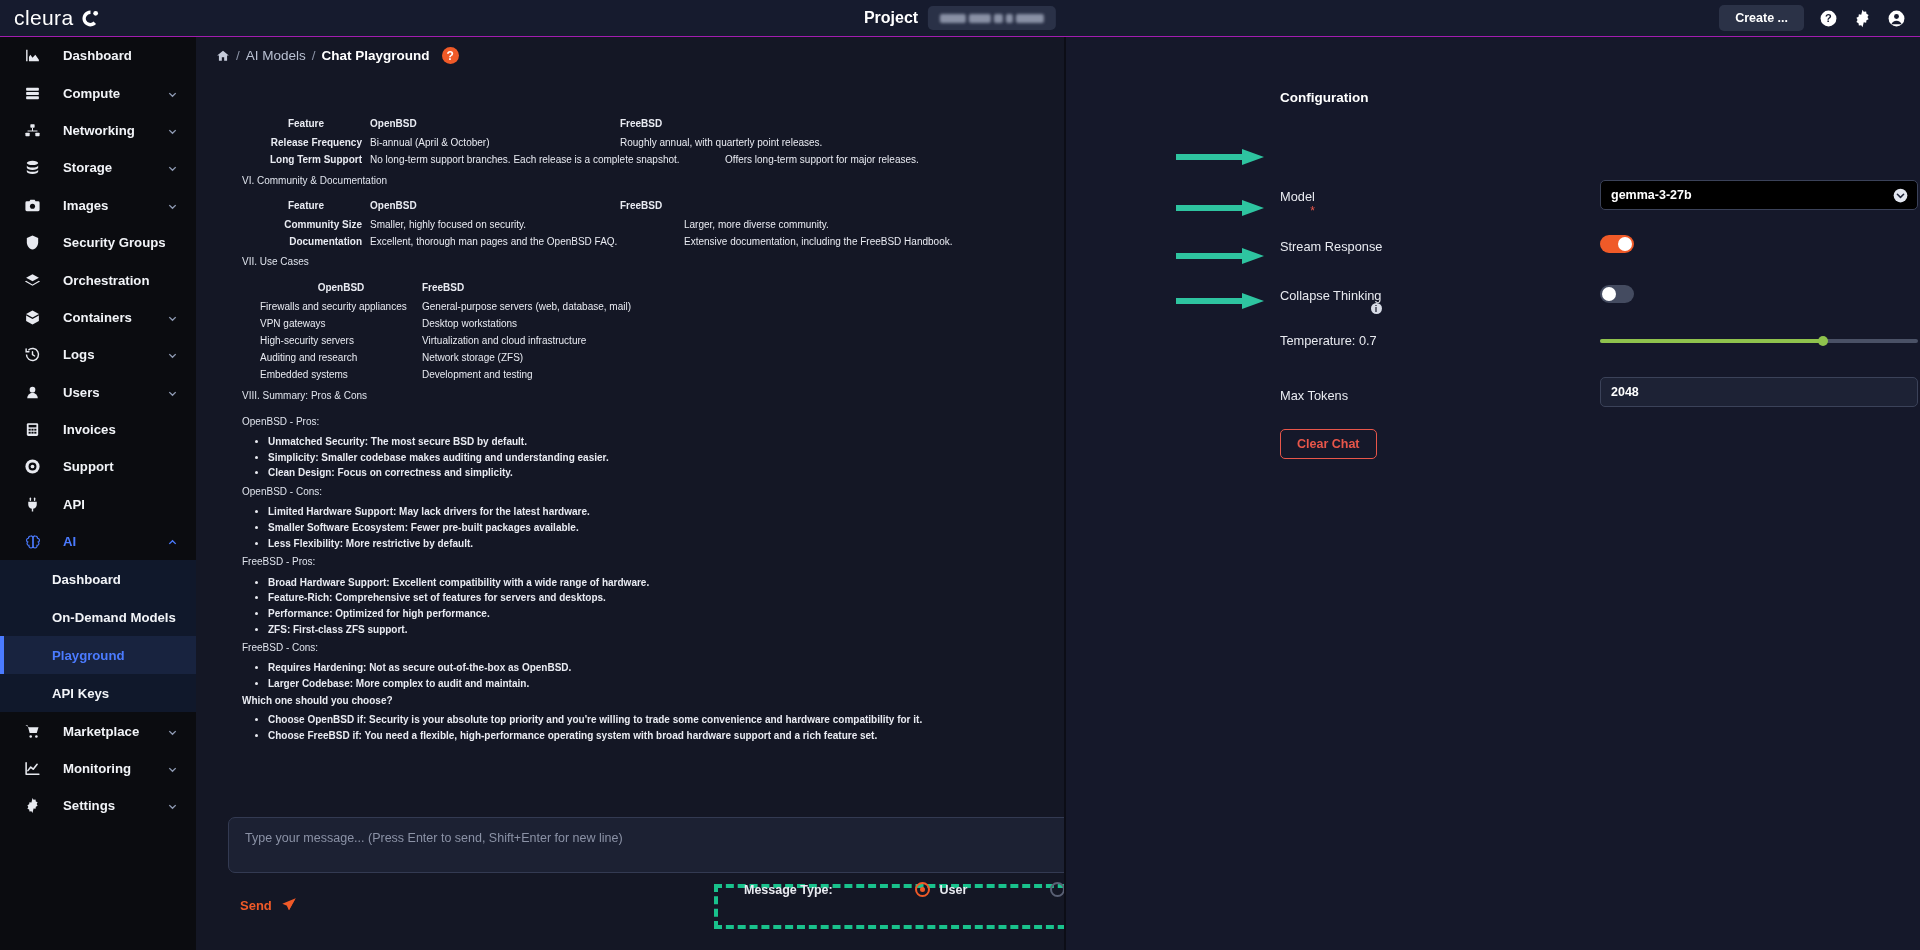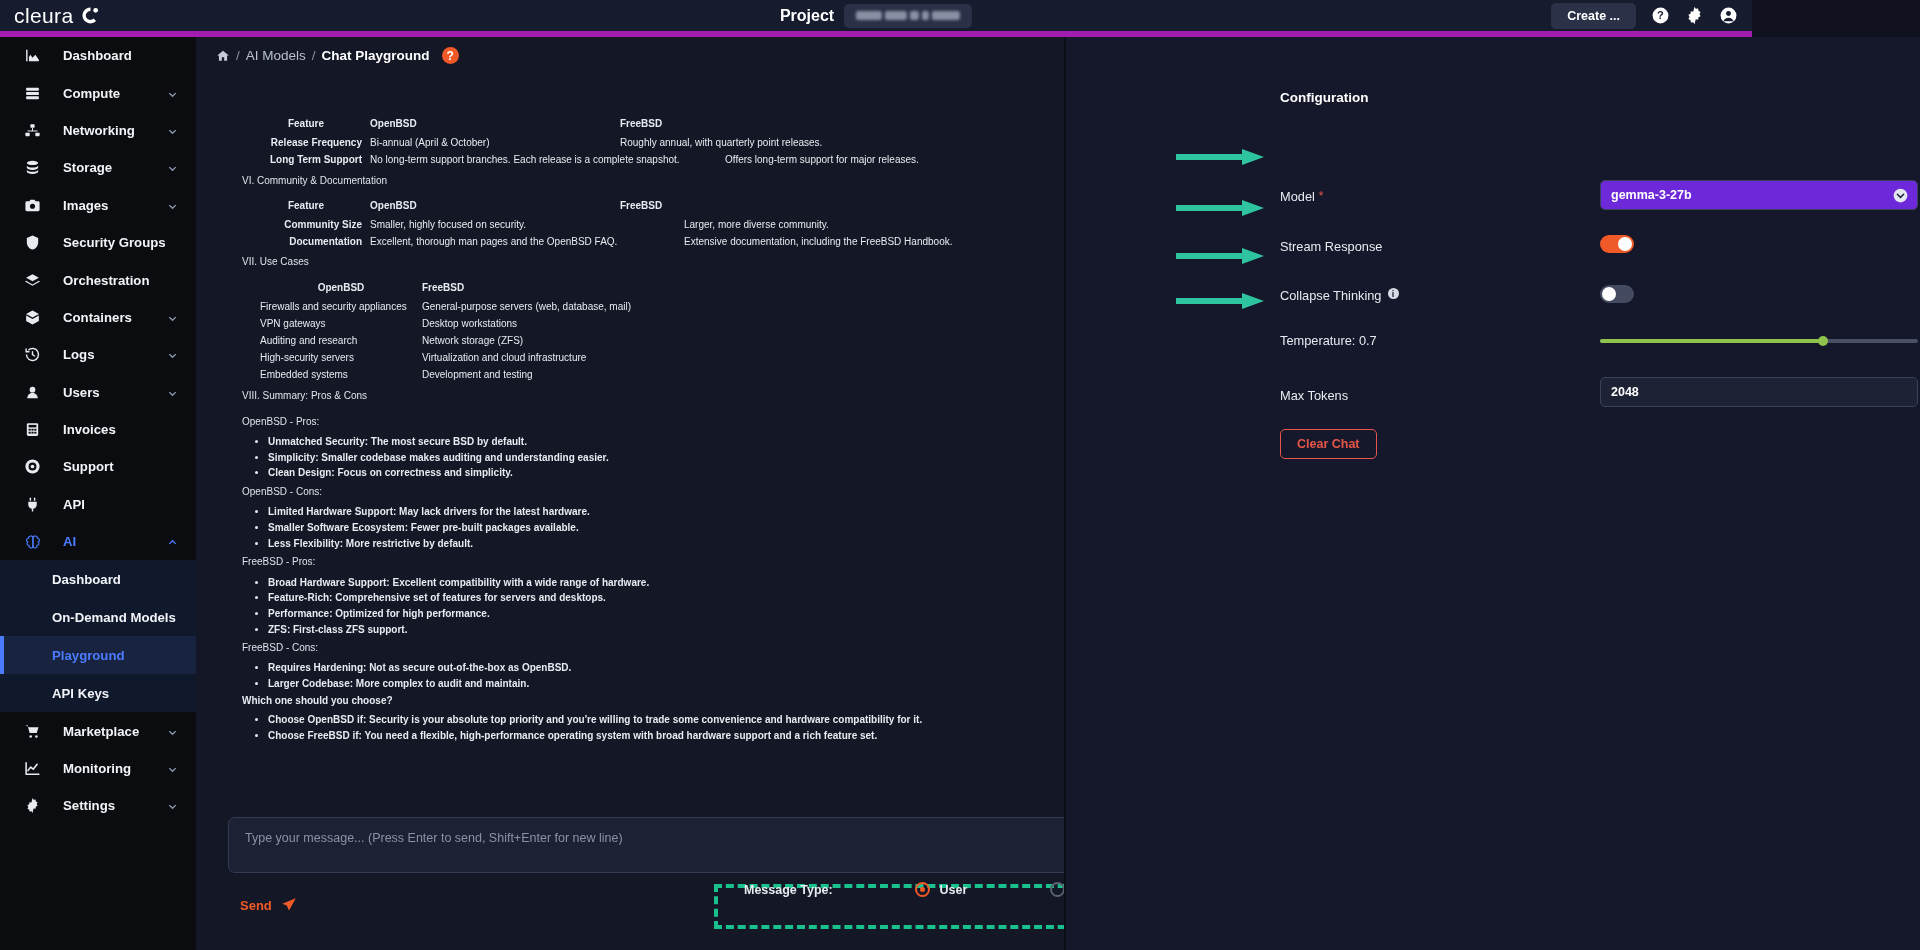--- a/index.html
+++ b/index.html
@@ -7,24 +7,24 @@
     width: 1920px; height: 950px;
     background: #10131f;
     font-family: "Liberation Sans", sans-serif;
     color: #e8eaf0;
     overflow: hidden;
   }
   #app { position: relative; width: 1920px; height: 950px; }
 
   
   .topbar {
-    position: absolute; top: 0; left: 0; width: 1752px; height: 37px;
+    position: absolute; top: 0; left: 0; width: 1920px; height: 37px;
     background: #161b2e;
     display: flex; align-items: center;
-    border-bottom: 6px solid #a21caf;
+    border-bottom: 1px solid #a21caf;
   }
   .brand { display: flex; align-items: center; gap: 7px; margin-left: 14px; }
   .brand-word { font-size: 21px; letter-spacing: .4px; color: #fff; font-weight: 400; }
   .brand-mark { width: 19px; height: 19px; position: relative; }
   .brand-mark svg { display:block; }
   .project-wrap {
     position: absolute; left: 50%; transform: translateX(-50%);
     display: flex; align-items: center; gap: 10px;
   }
   .project-label { font-size: 16px; font-weight: bold; color: #fff; }
@@ -146,31 +146,31 @@
     content: ""; position: absolute; left: 3px; top: 3px; width: 5px; height: 5px;
     border-radius: 50%; background: #f05a28;
   }
 
   
   .cfg {
     position: absolute; left: 1064px; top: 37px; width: 856px; height: 913px;
     background: #15182a; border-left: 2px solid #0c0d16;
   }
   .cfg-title { position: absolute; left: 214px; top: 53px; font-size: 13.5px; font-weight: bold; color: #fff; }
-  .cfg-row { position: absolute; left: 214px; display: flex; align-items: flex-start; font-size: 12.8px; }
+  .cfg-row { position: absolute; left: 214px; display: flex; align-items: flex-end; font-size: 12.8px; flex-direction: column; }
   .cfg-lbl { color: #e8eaf0; font-weight: normal; }
   .req { color: #e8564a; margin-left: 4px; font-size: 12px; }
   .info-i {
     width: 11px; height: 11px; border-radius: 50%; background: #d7dbe6; color: #15182a;
     font-size: 9px; font-weight: bold; display: inline-flex; align-items: center;
     justify-content: center; margin-left: 6px; cursor: pointer;
   }
   .ctrl { position: absolute; left: 534px; }
   .select-box {
-    width: 318px; height: 30px; background: #6d28d9; border: 1px solid #3b4259;
+    width: 318px; height: 30px; background: #000000; border: 1px solid #3b4259;
     border-radius: 5px; display: flex; align-items: center; padding: 0 10px;
     font-size: 12.5px; color: #fff; font-weight: bold; cursor: pointer; position: relative;
   }
   .select-chev { position: absolute; right: 9px; width: 15px; height: 15px; color: #d7dbe6; }
   .toggle {
     width: 34px; height: 18px; border-radius: 10px; position: relative; cursor: pointer;
   }
   .toggle.on { background: #f05a28; }
   .toggle.off { background: #444b60; }
   .toggle .knob {
@@ -551,26 +551,26 @@
         </div>
         <div class="tr">
           <span class="c-a" style="width:180px">Firewalls and security appliances</span>
           <span class="c-b">General-purpose servers (web, database, mail)</span>
         </div>
         <div class="tr">
           <span class="c-a" style="width:180px">VPN gateways</span>
           <span class="c-b">Desktop workstations</span>
         </div>
         <div class="tr">
+          <span class="c-a" style="width:180px">High-security servers</span>
+          <span class="c-b">Virtualization and cloud infrastructure</span>
+        </div>
+        <div class="tr">
           <span class="c-a" style="width:180px">Auditing and research</span>
           <span class="c-b">Network storage (ZFS)</span>
-        </div>
-        <div class="tr">
-          <span class="c-a" style="width:180px">High-security servers</span>
-          <span class="c-b">Virtualization and cloud infrastructure</span>
         </div>
         <div class="tr">
           <span class="c-a" style="width:180px">Embedded systems</span>
           <span class="c-b">Development and testing</span>
         </div>
       </div>
 
       <div class="sect">VIII. Summary: Pros &amp; Cons</div>
 
       <div class="sect" style="padding-top:12px">OpenBSD - Pros:</div>

